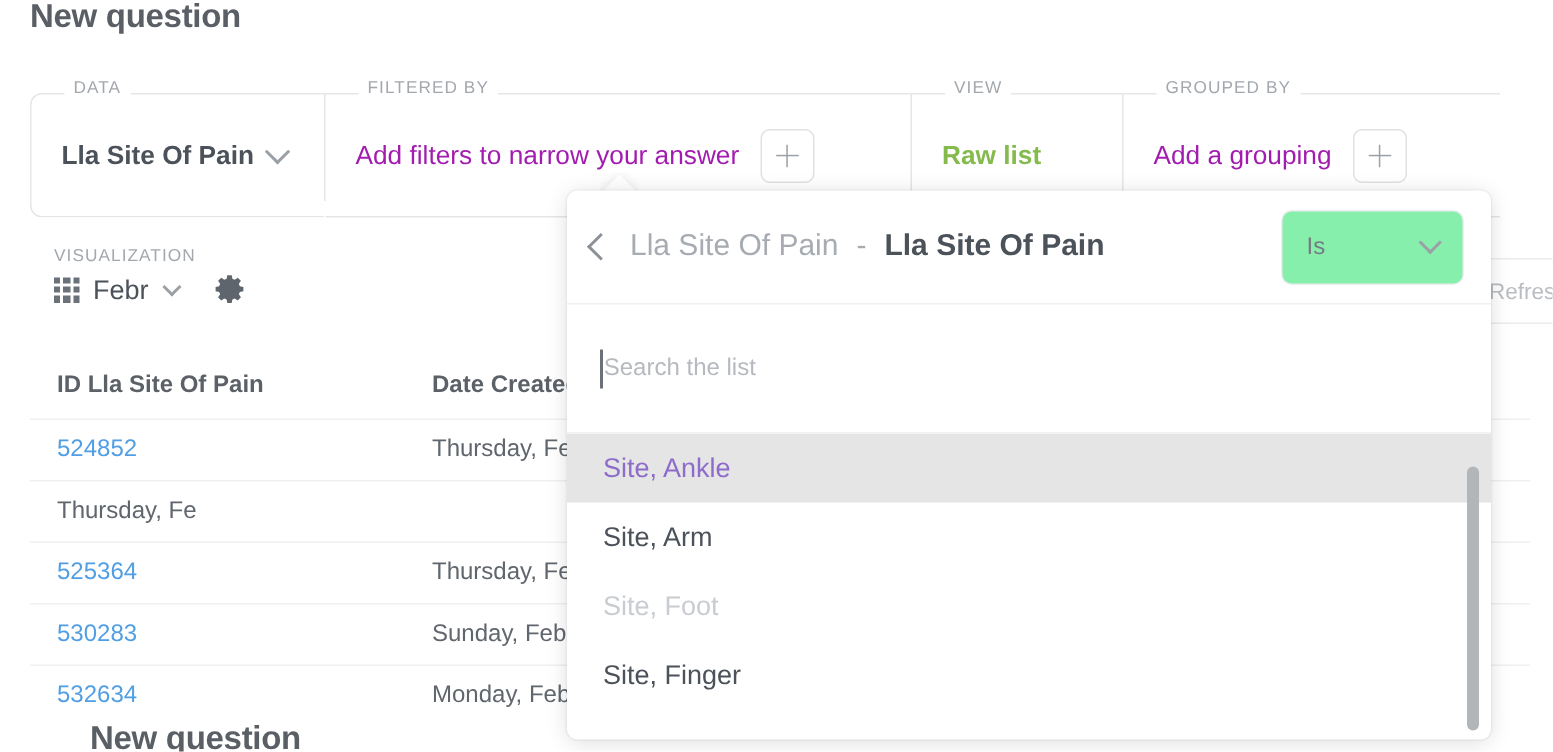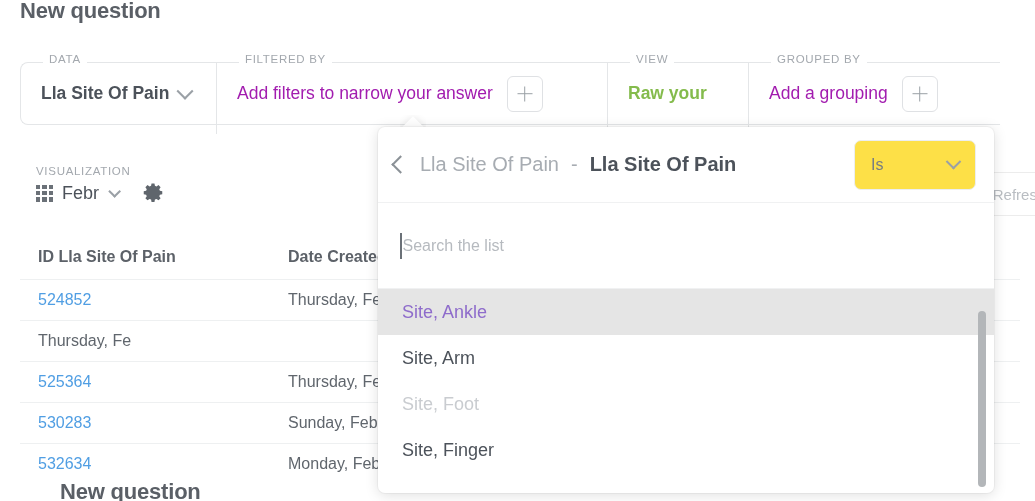--- a/index.html
+++ b/index.html
@@ -22,21 +22,21 @@
   .qb-bar {
     position: absolute; left: 20px; top: 62px;
     width: 980px; height: 72px;
     display: flex; align-items: stretch;
   }
   .qb-section {
     position: relative;
     border-top: 1px solid #e4e6e8;
     border-bottom: 1px solid #e4e6e8;
     display: flex; align-items: center;
-    height: 63px;
+    height: 83px;
   }
   .qb-section.first {
     border-left: 1px solid #e4e6e8;
     border-top-left-radius: 8px; border-bottom-left-radius: 8px;
   }
   .qb-label {
     position: absolute; top: -10px; left: 22px;
     background: #ffffff; padding: 0 6px;
     font-size: 11.5px; letter-spacing: 0.7px;
     color: #a3a8ae; font-weight: 400;
@@ -152,21 +152,21 @@
     border-left: 2.4px solid #8b9197; border-bottom: 2.4px solid #8b9197;
     transform: rotate(45deg);
   }
   .pop-crumb-dim { font-size: 20px; color: #a7acb2; font-weight: 400; white-space: nowrap; }
   .pop-crumb-sep { font-size: 20px; color: #a7acb2; padding: 0 1px; }
   .pop-crumb-strong { font-size: 20px; color: #4c525a; font-weight: 700; white-space: nowrap; }
   .op-select {
     margin-left: auto; width: 122px; height: 50px;
     border: 1px solid #eceef0; border-radius: 7px;
     display: flex; align-items: center; justify-content: space-between;
-    padding: 0 16px; background: #fde047;
+    padding: 0 16px; background: #86efac;
   }
   .op-select .txt { font-size: 16px; color: #767c83; }
   .op-chev {
     width: 11px; height: 11px;
     border-right: 2px solid #9aa0a6; border-bottom: 2px solid #9aa0a6;
     transform: rotate(45deg) translate(-2px,-2px);
   }
 
   .pop-search {
     height: 86px; border-top: 1px solid #f0f1f2;
@@ -226,21 +226,21 @@
       <span class="qb-content">
         <span class="qb-placeholder">Add filters to narrow your answer</span>
         <span class="plus-btn"></span>
       </span>
     </div>
     <div class="qb-divider"></div>
 
     <div class="qb-section" style="width:140px;">
       <span class="qb-label">VIEW</span>
       <span class="qb-content">
-        <span class="qb-green">Raw your</span>
+        <span class="qb-green">Raw list</span>
       </span>
     </div>
     <div class="qb-divider"></div>
 
     <div class="qb-section" style="flex:1;">
       <span class="qb-label">GROUPED BY</span>
       <span class="qb-content">
         <span class="qb-placeholder">Add a grouping</span>
         <span class="plus-btn"></span>
       </span>

